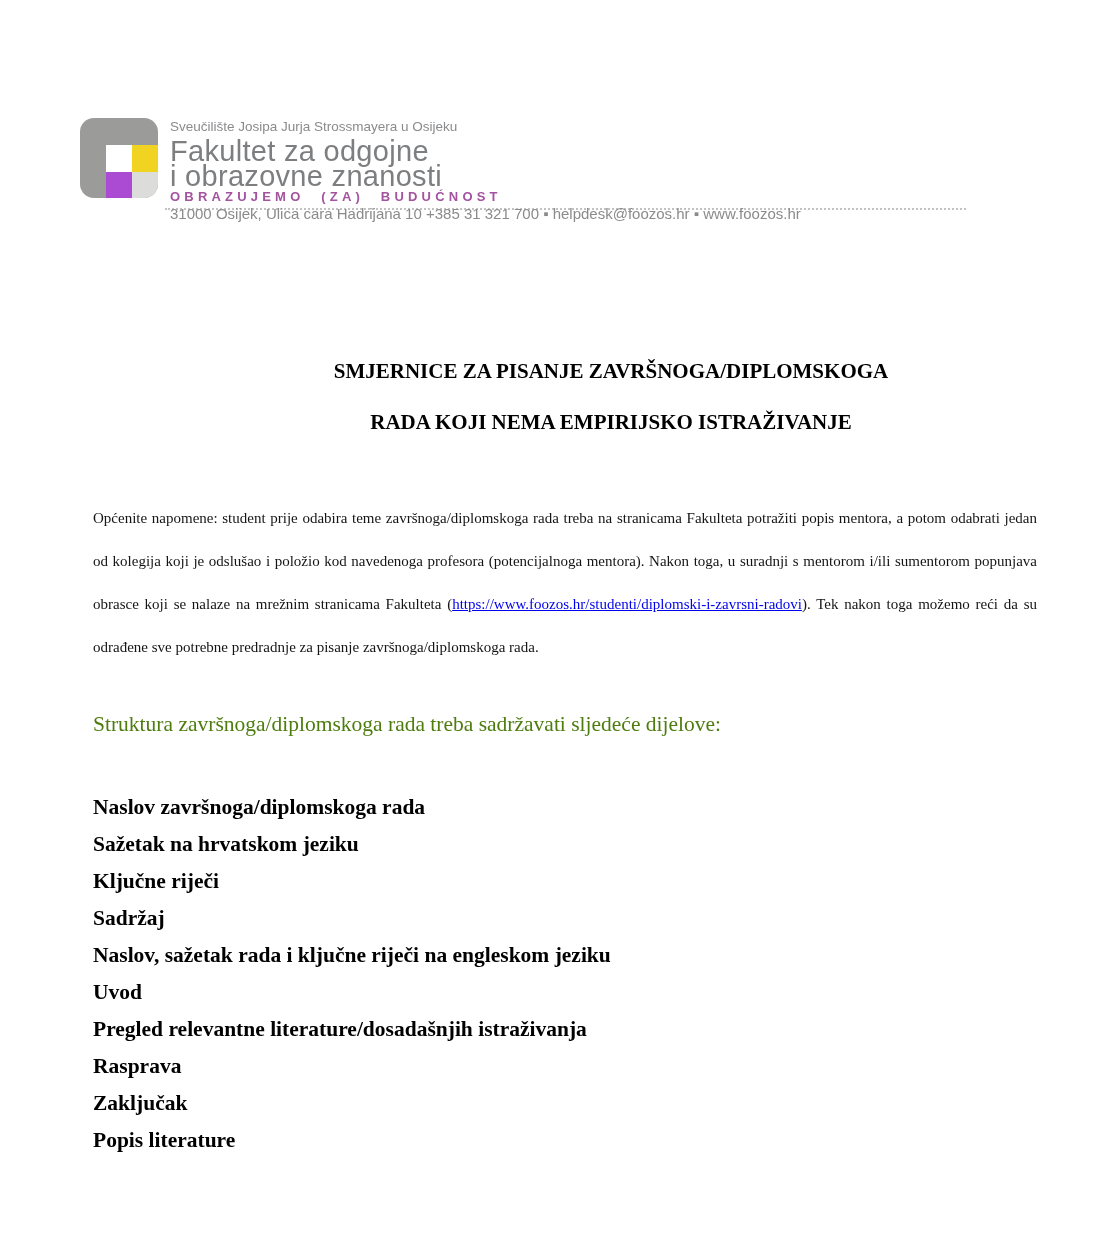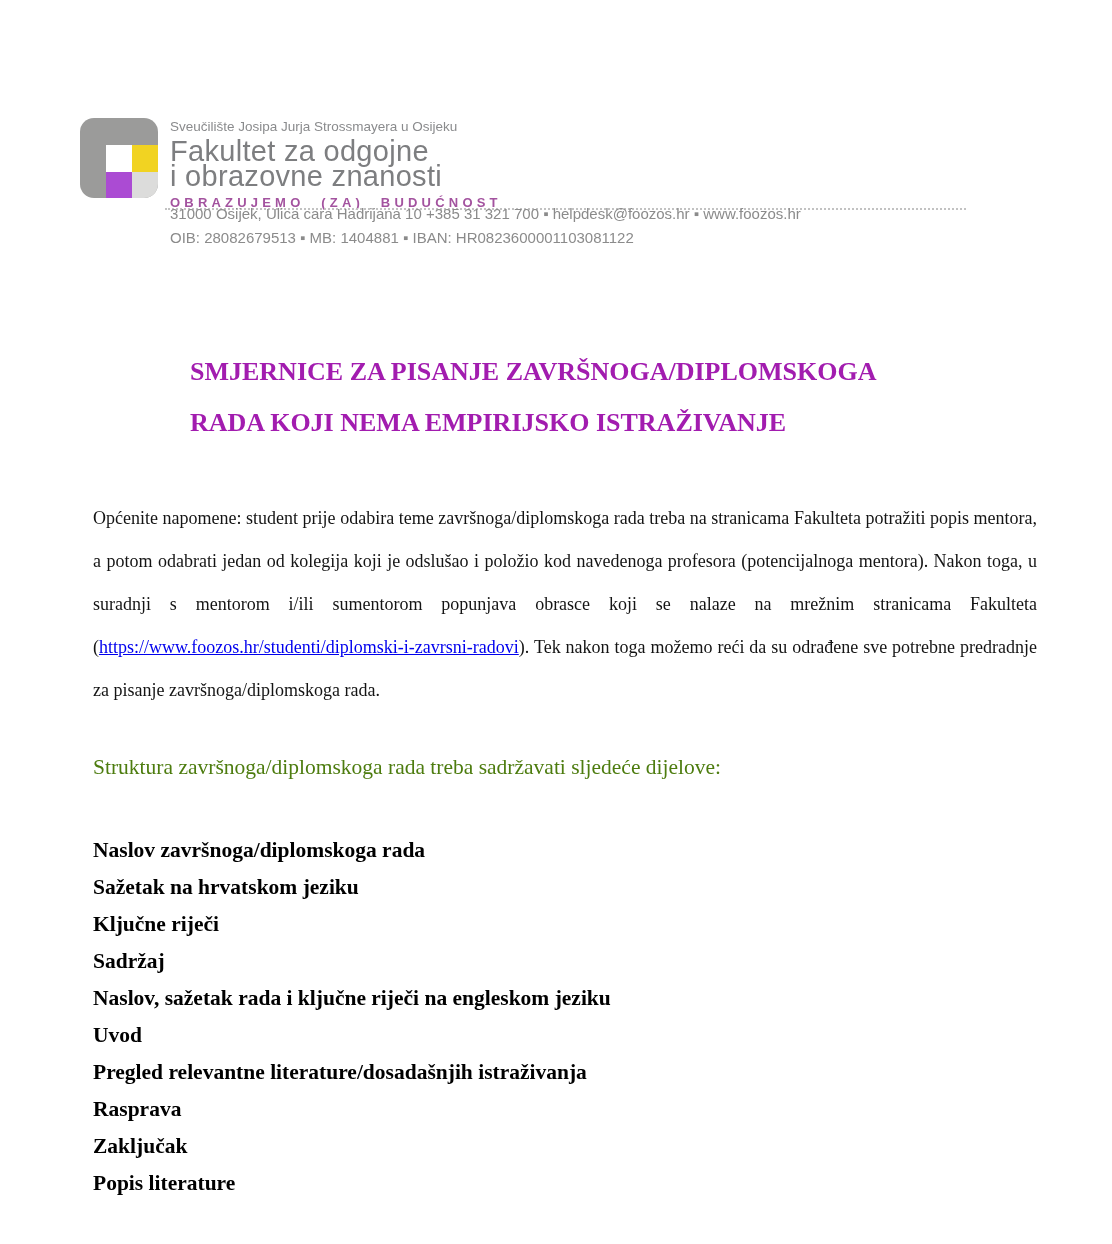--- a/index.html
+++ b/index.html
@@ -39,50 +39,50 @@
   }
   .university{
     font-size:13.5px; line-height:15px; color:#8a8b8d;
   }
   .faculty{
     font-size:29px; line-height:25px; color:#7d7e80;
     letter-spacing:0.3px; margin-top:5px;
   }
   .faculty + .faculty{margin-top:0;}
   .tagline{
-    margin-top:6px;
+    margin-top:0;
     font-size:13px; font-weight:bold;
     letter-spacing:4.2px; word-spacing:9px;
     color:#a3539f;
   }
   .dotted-rule{
     position:absolute; left:165px; top:208px; width:801px; height:0;
     border-top:2px dotted #c2c2c2;
   }
   .contact{
     position:absolute; left:170px; top:202px;
     font-family:"Liberation Sans","DejaVu Sans",sans-serif;
     font-size:15px; line-height:24px; color:#8b8b8b;
   }
 
   
   .doc-title{
     margin:346px 80px 0 190px;
-    text-align:left;
+    text-align:center;
     font-weight:bold;
-    font-size:26px;
+    font-size:21px;
     line-height:51px;
-    color:#a21caf;
+    color:#000000;
   }
   .doc-title .t-line{display:block;}
 
   .body-par{
     margin:49px 75px 0 93px;
     text-align:justify;
-    font-size:18px;
+    font-size:15px;
     line-height:43px;
     color:#141414;
   }
   .body-par a{
     color:#0000ee;
     text-decoration:underline;
   }
 
   .structure-intro{
     margin:34px 75px 0 93px;
@@ -117,21 +117,20 @@
     <div class="university">Sveučilište Josipa Jurja Strossmayera u Osijeku</div>
     <div class="faculty">Fakultet za odgojne</div>
     <div class="faculty">i obrazovne znanosti</div>
     <div class="tagline">OBRAZUJEMO (ZA) BUDUĆNOST</div>
   </div>
 
   <div class="dotted-rule"></div>
 
   <div class="contact">
     <div>31000 Osijek, Ulica cara Hadrijana 10 +385 31 321 700 ▪ helpdesk@foozos.hr ▪ www.foozos.hr</div>
-    <div>OIB: 28082679513 ▪ MB: 1404881 ▪ IBAN: HR0823600001103081122</div>
   </div>
 
   <h1 class="doc-title">
     <span class="t-line">SMJERNICE ZA PISANJE ZAVRŠNOGA/DIPLOMSKOGA</span>
     <span class="t-line">RADA KOJI NEMA EMPIRIJSKO ISTRAŽIVANJE</span>
   </h1>
 
   <p class="body-par"><span>Općenite napomene: student prije odabira teme završnoga/diplomskoga rada treba na stranicama Fakulteta potražiti popis mentora, a potom odabrati jedan od kolegija koji je odslušao i položio kod navedenoga profesora (potencijalnoga mentora). Nakon toga, u suradnji s mentorom i/ili sumentorom popunjava obrasce koji se nalaze na mrežnim stranicama Fakulteta (</span><a href="#">https://www.foozos.hr/studenti/diplomski-i-zavrsni-radovi</a><span>). Tek nakon toga možemo reći da su odrađene sve potrebne predradnje za pisanje završnoga/diplomskoga rada.</span></p>
 
   <p class="structure-intro">Struktura završnoga/diplomskoga rada treba sadržavati sljedeće dijelove:</p>

